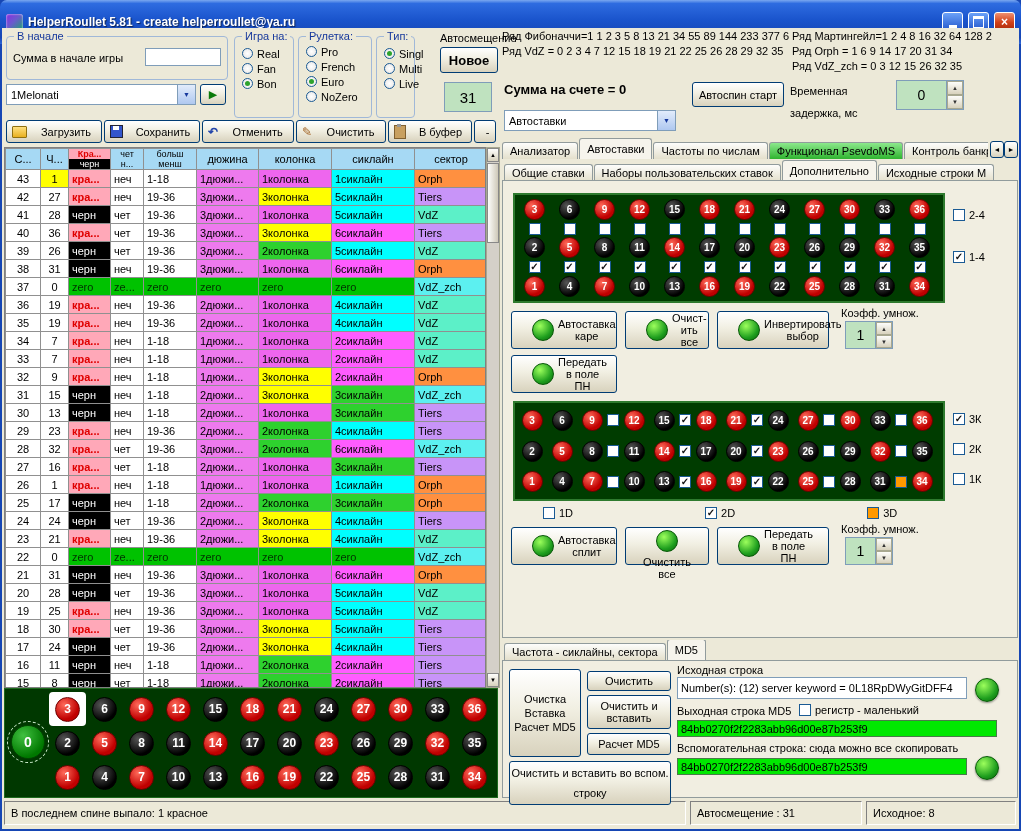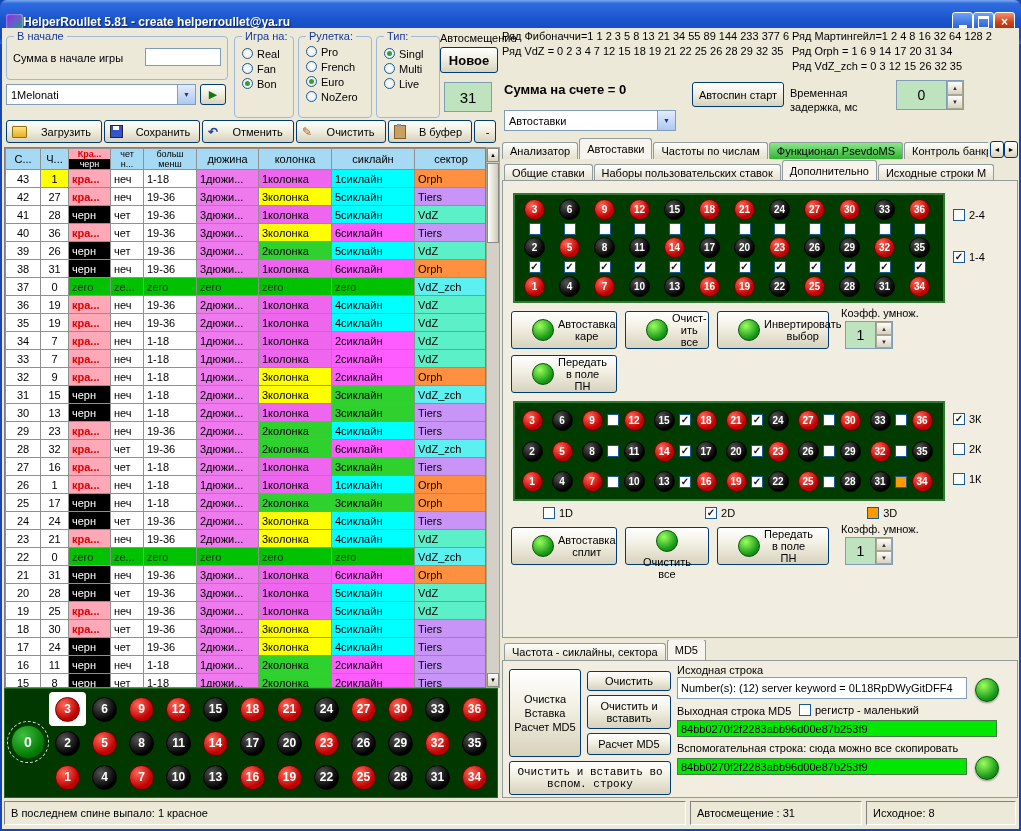--- a/index.html
+++ b/index.html
@@ -1,21 +1,21 @@
 <!DOCTYPE html>
 <html><head>
 <meta charset="utf-8">
 <style>
   html,body{margin:0;padding:0;}
   body{width:1021px;height:831px;background:#1646B4;position:relative;overflow:hidden;
        font-family:"Liberation Sans",sans-serif;font-size:11px;color:#000;}
   
   .titlebar{position:absolute;top:0;left:0;right:0;height:44px;border-radius:7px 7px 0 0;
     background:linear-gradient(180deg,#7AA8F0 0%,#2E6CE0 8%,#1A54CC 45%,#1646B4 85%,#2E66D8 100%);
-    display:flex;align-items:center;padding:8px 6px;box-sizing:border-box;}
+    display:flex;align-items:center;padding:8px 6px;gap:5px;box-sizing:border-box;}
   .app-ic{width:17px;height:17px;border-radius:3px;background:linear-gradient(135deg,#8A2BE2 0%,#6A5ACD 45%,#17A86B 100%);
     box-shadow:inset 0 0 2px #fff;flex:0 0 auto;}
   .wtitle{color:#fff;font-weight:bold;font-size:12px;text-shadow:1px 1px 1px rgba(0,0,0,.6);flex:1 1 auto;
     white-space:nowrap;overflow:hidden;}
   .wbtn{width:21px;height:21px;border-radius:3px;border:1px solid #fff;box-sizing:border-box;
     display:flex;align-items:center;justify-content:center;color:#fff;font-weight:bold;font-size:12px;}
   .wbtn.min,.wbtn.max{background:linear-gradient(180deg,#6CA2F8,#1C50C8);}
   .wbtn.close{background:linear-gradient(180deg,#F09070,#D04018 50%,#A02808);}
   .minbar{width:8px;height:3px;background:#fff;margin-top:8px;}
   .maxbox{width:9px;height:8px;border:1px solid #fff;border-top:3px solid #fff;}
@@ -197,21 +197,21 @@
         <div class="rrow">
           <div class="rdot on"></div>
           <span class="rlab">Euro</span>
         </div>
         <div class="rrow">
           <div class="rdot"></div>
           <span class="rlab">NoZero</span>
         </div>
       </div>
   </div>
-  <div class="grp" style="left:374px;top:8px;width:64px;height:82px;">
+  <div class="grp" style="left:374px;top:8px;width:39px;height:82px;">
     <span class="grp-title">Тип:</span>
     <div class="abs" style="left:7px;top:9px;" id="rg-type">
         <div class="rrow">
           <div class="rdot on"></div>
           <span class="rlab">Singl</span>
         </div>
         <div class="rrow">
           <div class="rdot"></div>
           <span class="rlab">Multi</span>
         </div>
@@ -753,21 +753,21 @@
       <div class="series-line">Ряд VdZ = 0 2 3 4 7 12 15 18 19 21 22 25 26 28 29 32 35</div>
     </div>
   <div class="abs" id="series-c2" style="left:790px;top:2px;width:226px;">
       <div class="series-line">Ряд Мартингейл=1 2 4 8 16 32 64 128 2</div>
       <div class="series-line">Ряд Orph = 1 6 9 14 17 20 31 34</div>
       <div class="series-line">Ряд VdZ_zch = 0 3 12 15 26 32 35</div>
     </div>
 
   <span class="abs" id="balance">Сумма на счете = 0</span>
   <div class="xp-btn" style="left:690px;top:54px;width:92px;height:25px;">Автоспин старт</div>
-  <span class="abs" style="left:788px;top:58px;width:104px;white-space:normal;line-height:14px;">Временная задержка, мс</span>
+  <span class="abs" style="left:788px;top:52px;width:104px;white-space:normal;line-height:22px;">Временная задержка, мс</span>
   <div class="spin" style="left:894px;top:52px;width:68px;height:30px;">
     <div class="spin-val">0</div>
     <div class="spin-btns">
       <div class="spin-b">▲</div>
       <div class="spin-b">▼</div>
     </div>
   </div>
   <div class="combo" style="left:502px;top:82px;width:172px;height:21px;">
     <span class="combo-val">Автоставки</span>
     <span class="combo-btn">▼</span>
@@ -1246,21 +1246,21 @@
 
   <div class="tabbar" id="bottom-tabs" style="left:502px;top:612px;width:512px;height:20px;">
       <div class="tab">Частота - сиклайны, сектора</div>
       <div class="tab sel">MD5</div>
     </div>
   <div class="panel" style="left:500px;top:632px;width:516px;height:138px;">
     <div class="xp-btn" style="left:6px;top:8px;width:72px;height:88px;white-space:normal;line-height:14px;padding:2px;">Очистка Вставка Расчет MD5</div>
     <div class="xp-btn" style="left:84px;top:10px;width:84px;height:20px;">Очистить</div>
     <div class="xp-btn" style="left:84px;top:34px;width:84px;height:34px;white-space:normal;line-height:12px;">Очистить и вставить</div>
     <div class="xp-btn" style="left:84px;top:72px;width:84px;height:22px;">Расчет MD5</div>
-    <div class="xp-btn" style="left:6px;top:100px;width:162px;height:34px;white-space:normal;line-height:12px;font-family:Liberation Mono, monospace;">Очистить и вставить во вспом. строку</div>
+    <div class="xp-btn" style="left:6px;top:100px;width:162px;height:44px;white-space:normal;line-height:20px;">Очистить и вставить во вспом. строку</div>
 
     <span class="lab" style="left:174px;top:3px;">Исходная строка</span>
     <input class="sunk abs" style="left: 174px; top: 16px; width: 290px; height: 22px; font-size: 11px; font-family: inherit; padding-left: 3px;" value="Number(s): (12) server keyword = 0L18RpDWyGitDFF4">
     <div class="gball-btn" style="left:472px;top:17px;"></div>
 
     <span class="lab" style="left:174px;top:44px;">Выходная строка MD5</span>
     <div class="cbwrap abs" style="left:296px;top:43px;">
       <div class="cb"></div>
       <span>регистр  - маленький</span>
     </div>

